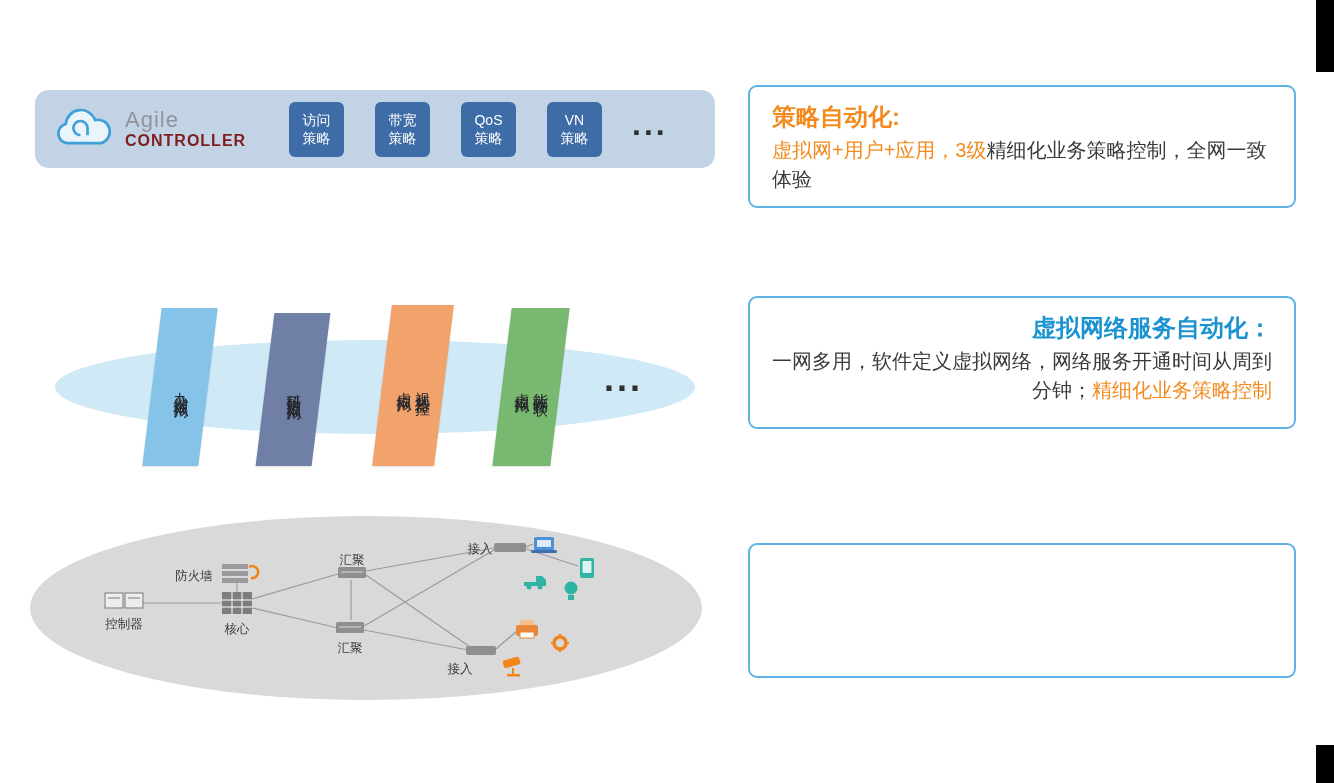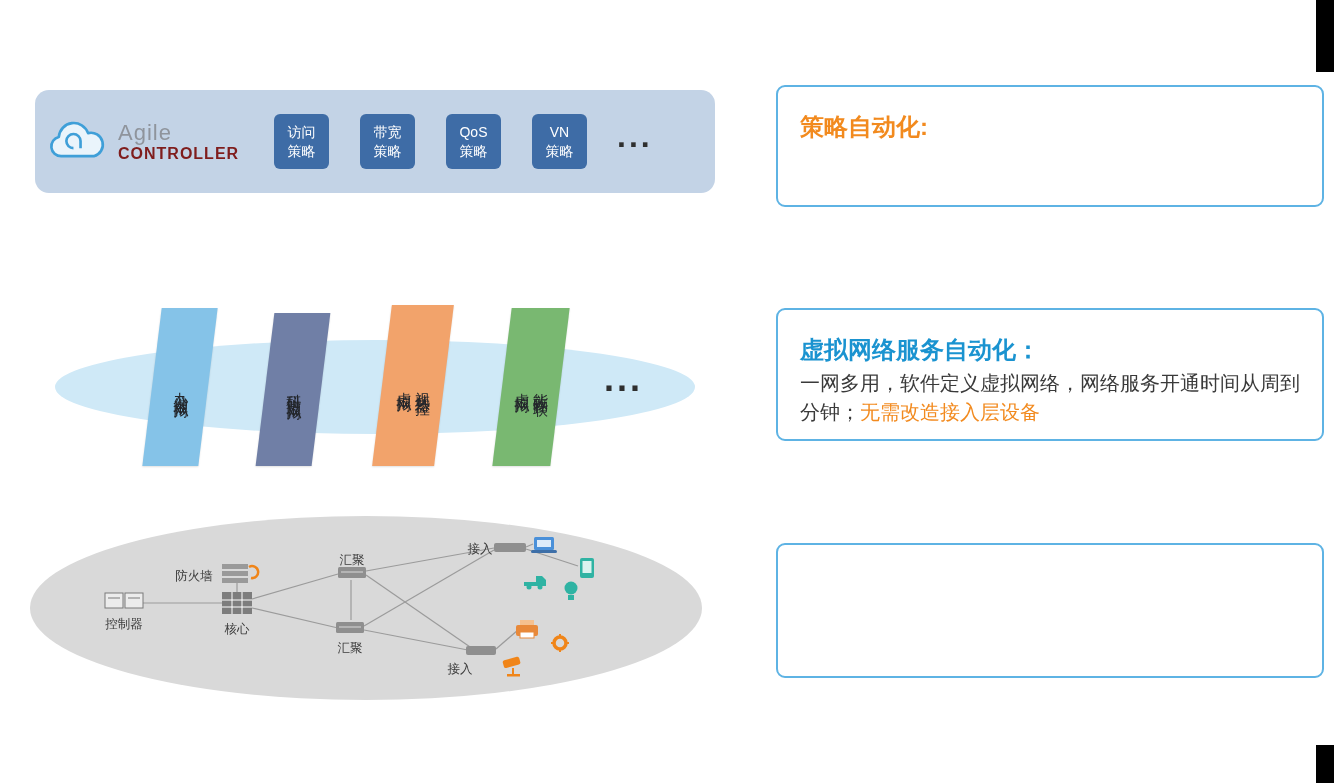--- a/index.html
+++ b/index.html
@@ -6,29 +6,29 @@
   html,body { width:1334px; height:783px; }
   body {
     position:relative; overflow:hidden; background:#ffffff;
     font-family:"Liberation Sans","DejaVu Sans",sans-serif;
     color:#333;
   }
   .abs { position:absolute; }
 
   
   .ctrl-bar {
-    left:35px; top:90px; width:680px; height:103px;
+    left:35px; top:90px; width:680px; height:78px;
     background:#c3d3e6; border-radius:14px;
-    display:flex; align-items:center; padding:0 11px;
+    display:flex; align-items:center; padding:0 18px;
   }
   .logo { display:flex; align-items:center; gap:10px; width:228px; flex:0 0 auto; }
   .logo-text { display:flex; flex-direction:column; line-height:1.15; }
   .logo-agile { color:#8f949c; font-size:22px; letter-spacing:1px; }
   .logo-controller { color:#7f1d1d; font-size:16px; font-weight:bold; letter-spacing:1px; }
-  .chips { display:flex; gap:31px; align-items:center; }
+  .chips { display:flex; gap:31px; align-items:center;margin-left:8px; }
   .chip {
     width:55px; height:55px; background:#3e6ca6; border-radius:6px;
     color:#fff; font-size:14px; line-height:1.3; text-align:center;
     display:flex; align-items:center; justify-content:center;
     white-space:pre-line;
   }
   .bar-dots { margin-left:30px; font-size:32px; font-weight:900; color:#2f2f2f; letter-spacing:3px; padding-bottom:10px; }
 
   
   .vn-ellipse {
@@ -57,25 +57,24 @@
     left:30px; top:516px; width:672px; height:184px;
     background:#d9d9d9; border-radius:50%;
   }
   .topo { left:30px; top:516px; width:672px; height:184px; }
   .topo text { font-size:12.5px; fill:#3a3a3a; text-anchor:middle; }
 
   
   .callout {
     left:748px; width:548px; background:#fff;
     border:2px solid #5eb3e4; border-radius:9px;
-    padding:24px 22px 12px;
-    margin-left:28px;
+    padding:14px 22px 12px;
   }
   .co-policy  { top:85px;  min-height:122px; }
-  .co-vn      { top:308px; min-height:133px; }
+  .co-vn      { top:296px; min-height:133px;text-align:right; }
   .co-deploy  { top:543px; min-height:135px; }
   .callout h3 { font-size:24px; font-weight:bold; margin-bottom:3px; }
   .title-orange { color:#f28a1e; }
   .title-blue   { color:#1a93d0; }
   .callout p { font-size:20px; line-height:1.45; color:#3a3a3a; }
   .seg-orange { color:#f28a1e; }
 
   
   .strip { background:#000; }
   .strip-top    { left:1316px; top:0;     width:18px; height:72px; }
@@ -227,24 +226,25 @@
     <g transform="rotate(-15 483 146)">
       <rect x="473" y="142" width="17" height="8" rx="2" fill="#f08519"></rect>
     </g>
     <line x1="483" y1="152" x2="483" y2="158" stroke="#f08519" stroke-width="2"></line>
     <rect x="477" y="158" width="13" height="2.5" fill="#f08519"></rect>
   </g>
 </svg>
 
 <div class="abs callout co-policy">
   <h3 class="title-orange">策略自动化:</h3>
+  <p><span class="seg-orange">虚拟网+用户+应用，3级</span><span>精细化业务策略控制，全网一致体验</span></p>
 </div>
 
 <div class="abs callout co-vn">
   <h3 class="title-blue">虚拟网络服务自动化：</h3>
-  <p><span>一网多用，软件定义虚拟网络，网络服务开通时间从周到分钟；</span><span class="seg-orange">无需改造接入层设备</span></p>
+  <p><span>一网多用，软件定义虚拟网络，网络服务开通时间从周到分钟；</span><span class="seg-orange">精细化业务策略控制</span></p>
 </div>
 
 <div class="abs callout co-deploy">
 </div>
 
 <div class="abs strip strip-top"></div>
 <div class="abs strip strip-bottom"></div>
 
 </body></html>

